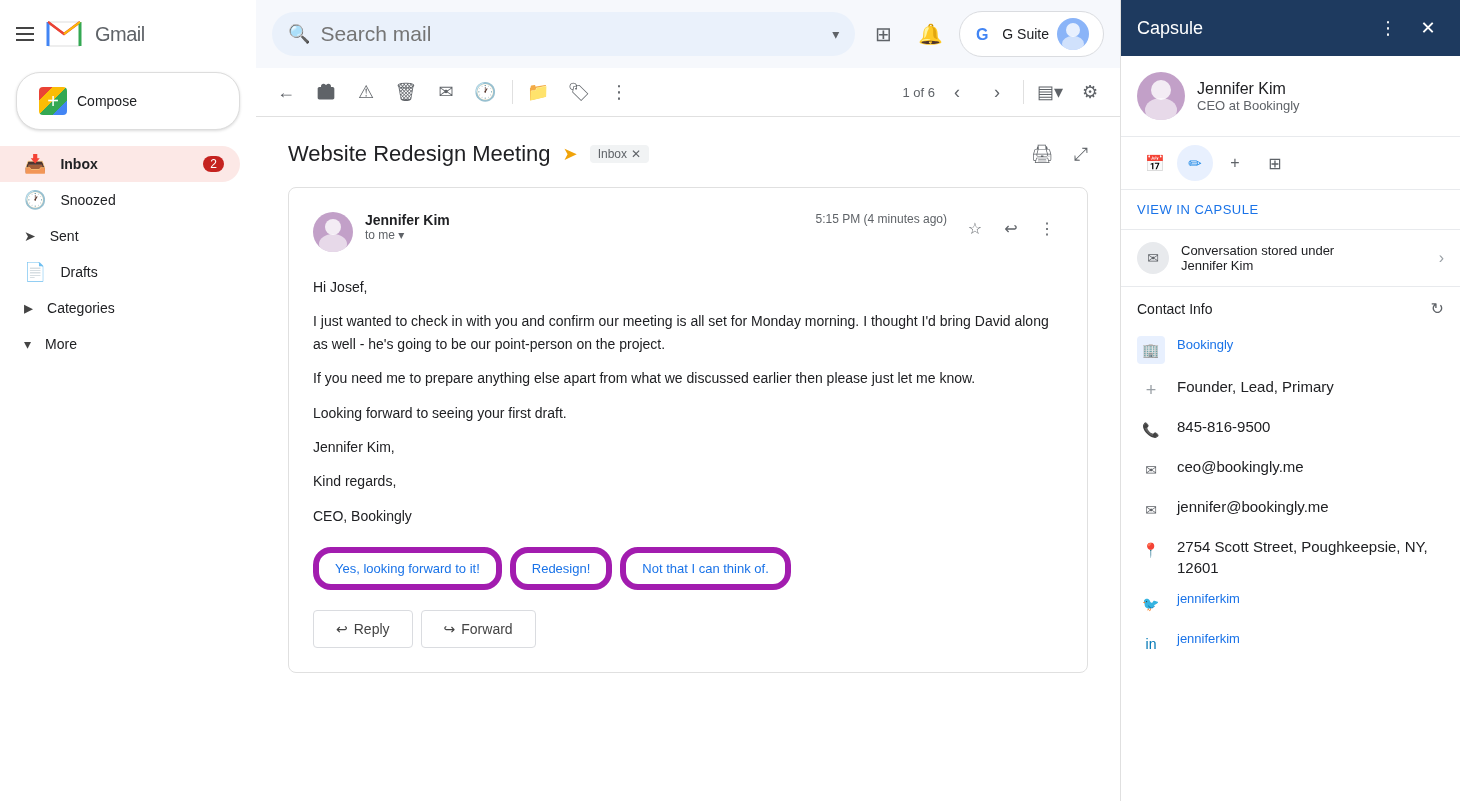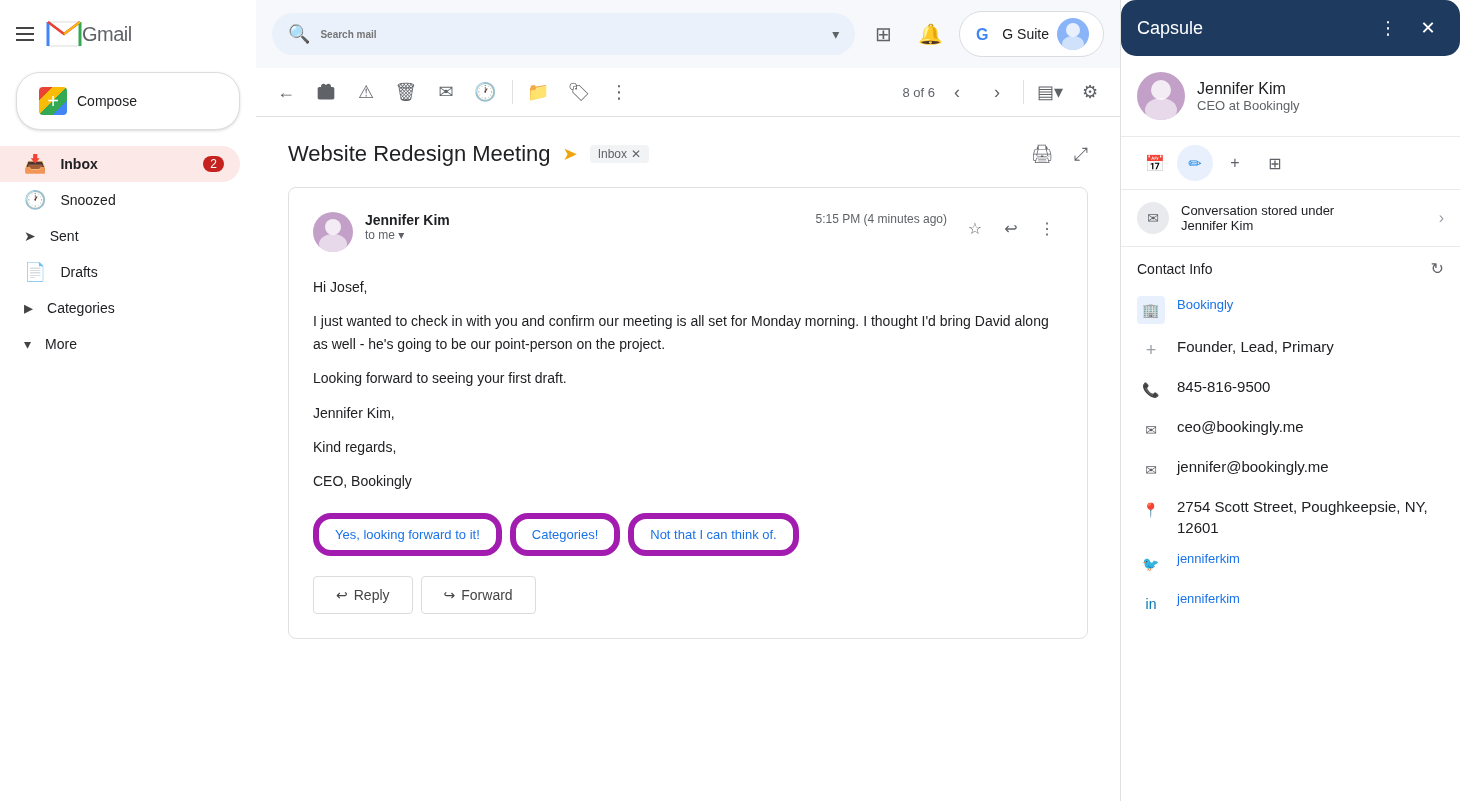--- a/index.html
+++ b/index.html
@@ -15,21 +15,21 @@
       flex-shrink: 0;
     }
     .sidebar-header {
       display: flex;
       align-items: center;
       padding: 8px 16px 16px;
       gap: 12px;
     }
     .hamburger-icon { cursor: pointer; display: flex; flex-direction: column; gap: 4px; }
     .hamburger-icon span { display: block; width: 18px; height: 2px; background: #444; }
-    .gmail-logo { display: flex; align-items: center; gap: 0; }
+    .gmail-logo { display: flex; align-items: center; gap: 13px; }
     .gmail-text { font-size: 20px; color: #5f6368; letter-spacing: -0.5px; }
 
     .compose-btn {
       margin: 4px 16px 16px;
       background: #fff;
       border: 1px solid #ddd;
       border-radius: 24px;
       padding: 14px 22px;
       display: flex;
       align-items: center;
@@ -103,24 +103,23 @@
       align-items: center;
       padding: 10px 16px;
       gap: 10px;
       max-width: 720px;
     }
     .search-icon { color: #5f6368; font-size: 18px; }
     .search-input {
       flex: 1;
       border: none;
       background: transparent;
-      font-size: 10px;
+      font-size: 21px;
       color: #202124;
       outline: none;
-      font-weight: bold;
     }
     .search-dropdown { color: #5f6368; cursor: pointer; }
 
     .topbar-actions { display: flex; align-items: center; gap: 8px; margin-left: auto; }
     .topbar-icon-btn {
       width: 40px; height: 40px;
       border-radius: 50%;
       display: flex; align-items: center; justify-content: center;
       cursor: pointer;
       color: #5f6368;
@@ -263,21 +262,20 @@
       flex-shrink: 0;
       overflow-y: auto;
     }
     .capsule-header {
       background: #1e3a5f;
       color: white;
       display: flex;
       align-items: center;
       padding: 12px 16px;
       gap: 8px;
-      border-radius: 15px;
     }
     .capsule-title { font-size: 18px; font-weight: 500; flex: 1; }
     .capsule-more-btn, .capsule-close-btn {
       width: 32px; height: 32px;
       border-radius: 50%;
       display: flex; align-items: center; justify-content: center;
       cursor: pointer; color: white; font-size: 18px;
       border: none; background: transparent;
     }
 
@@ -462,21 +460,21 @@
     </button>
     <button class="toolbar-btn" title="Report spam">⚠</button>
     <button class="toolbar-btn" title="Delete">🗑</button>
     <button class="toolbar-btn" title="Mark as unread">✉</button>
     <button class="toolbar-btn" title="Snooze">🕐</button>
     <div class="toolbar-separator"></div>
     <button class="toolbar-btn" title="Move to">📁</button>
     <button class="toolbar-btn" title="Labels">🏷</button>
     <button class="toolbar-btn" title="More">⋮</button>
     <div class="spacer"></div>
-    <span class="pagination-info">8 of 6</span>
+    <span class="pagination-info">1 of 6</span>
     <button class="toolbar-btn">‹</button>
     <button class="toolbar-btn">›</button>
     <div class="toolbar-separator"></div>
     <button class="toolbar-btn">▤▾</button>
     <button class="toolbar-btn">⚙</button>
   </div>
 
   <div class="email-content">
     <div class="email-subject-row">
       <span class="email-subject">Website Redesign Meeting</span>
@@ -509,29 +507,30 @@
         <div class="message-actions">
           <button class="msg-action-btn" title="Star">☆</button>
           <button class="msg-action-btn" title="Reply">↩</button>
           <button class="msg-action-btn" title="More">⋮</button>
         </div>
       </div>
 
       <div class="email-body">
         <p>Hi Josef,</p>
         <p>I just wanted to check in with you and confirm our meeting is all set for Monday morning. I thought I'd bring David along as well - he's going to be our point-person on the project.</p>
+        <p>If you need me to prepare anything else apart from what we discussed earlier then please just let me know.</p>
         <p>Looking forward to seeing your first draft.</p>
         <p>Jennifer Kim,</p>
         <p>Kind regards,</p>
         <p>CEO, Bookingly</p>
       </div>
 
       <div class="smart-replies">
         <button class="smart-reply-btn">Yes, looking forward to it!</button>
-        <button class="smart-reply-btn">Categories!</button>
+        <button class="smart-reply-btn">Redesign!</button>
         <button class="smart-reply-btn">Not that I can think of.</button>
       </div>
 
       <div class="reply-forward-btns">
         <button class="reply-btn">
           <span>↩</span>
           <span>Reply</span>
         </button>
         <button class="forward-btn">
           <span>↪</span>
@@ -562,20 +561,21 @@
     </div>
   </div>
 
   <div class="capsule-action-icons">
     <button class="capsule-action-icon">📅</button>
     <button class="capsule-action-icon active">✏</button>
     <button class="capsule-action-icon">+</button>
     <button class="capsule-action-icon">⊞</button>
   </div>
 
+  <div class="view-capsule-link">VIEW IN CAPSULE</div>
 
   <div class="conversation-stored">
     <div class="conv-icon">✉</div>
     <div class="conv-text">
       <span>Conversation stored under</span>
       <br><span>Jennifer Kim</span>
     </div>
     <span class="conv-arrow">›</span>
   </div>
 

